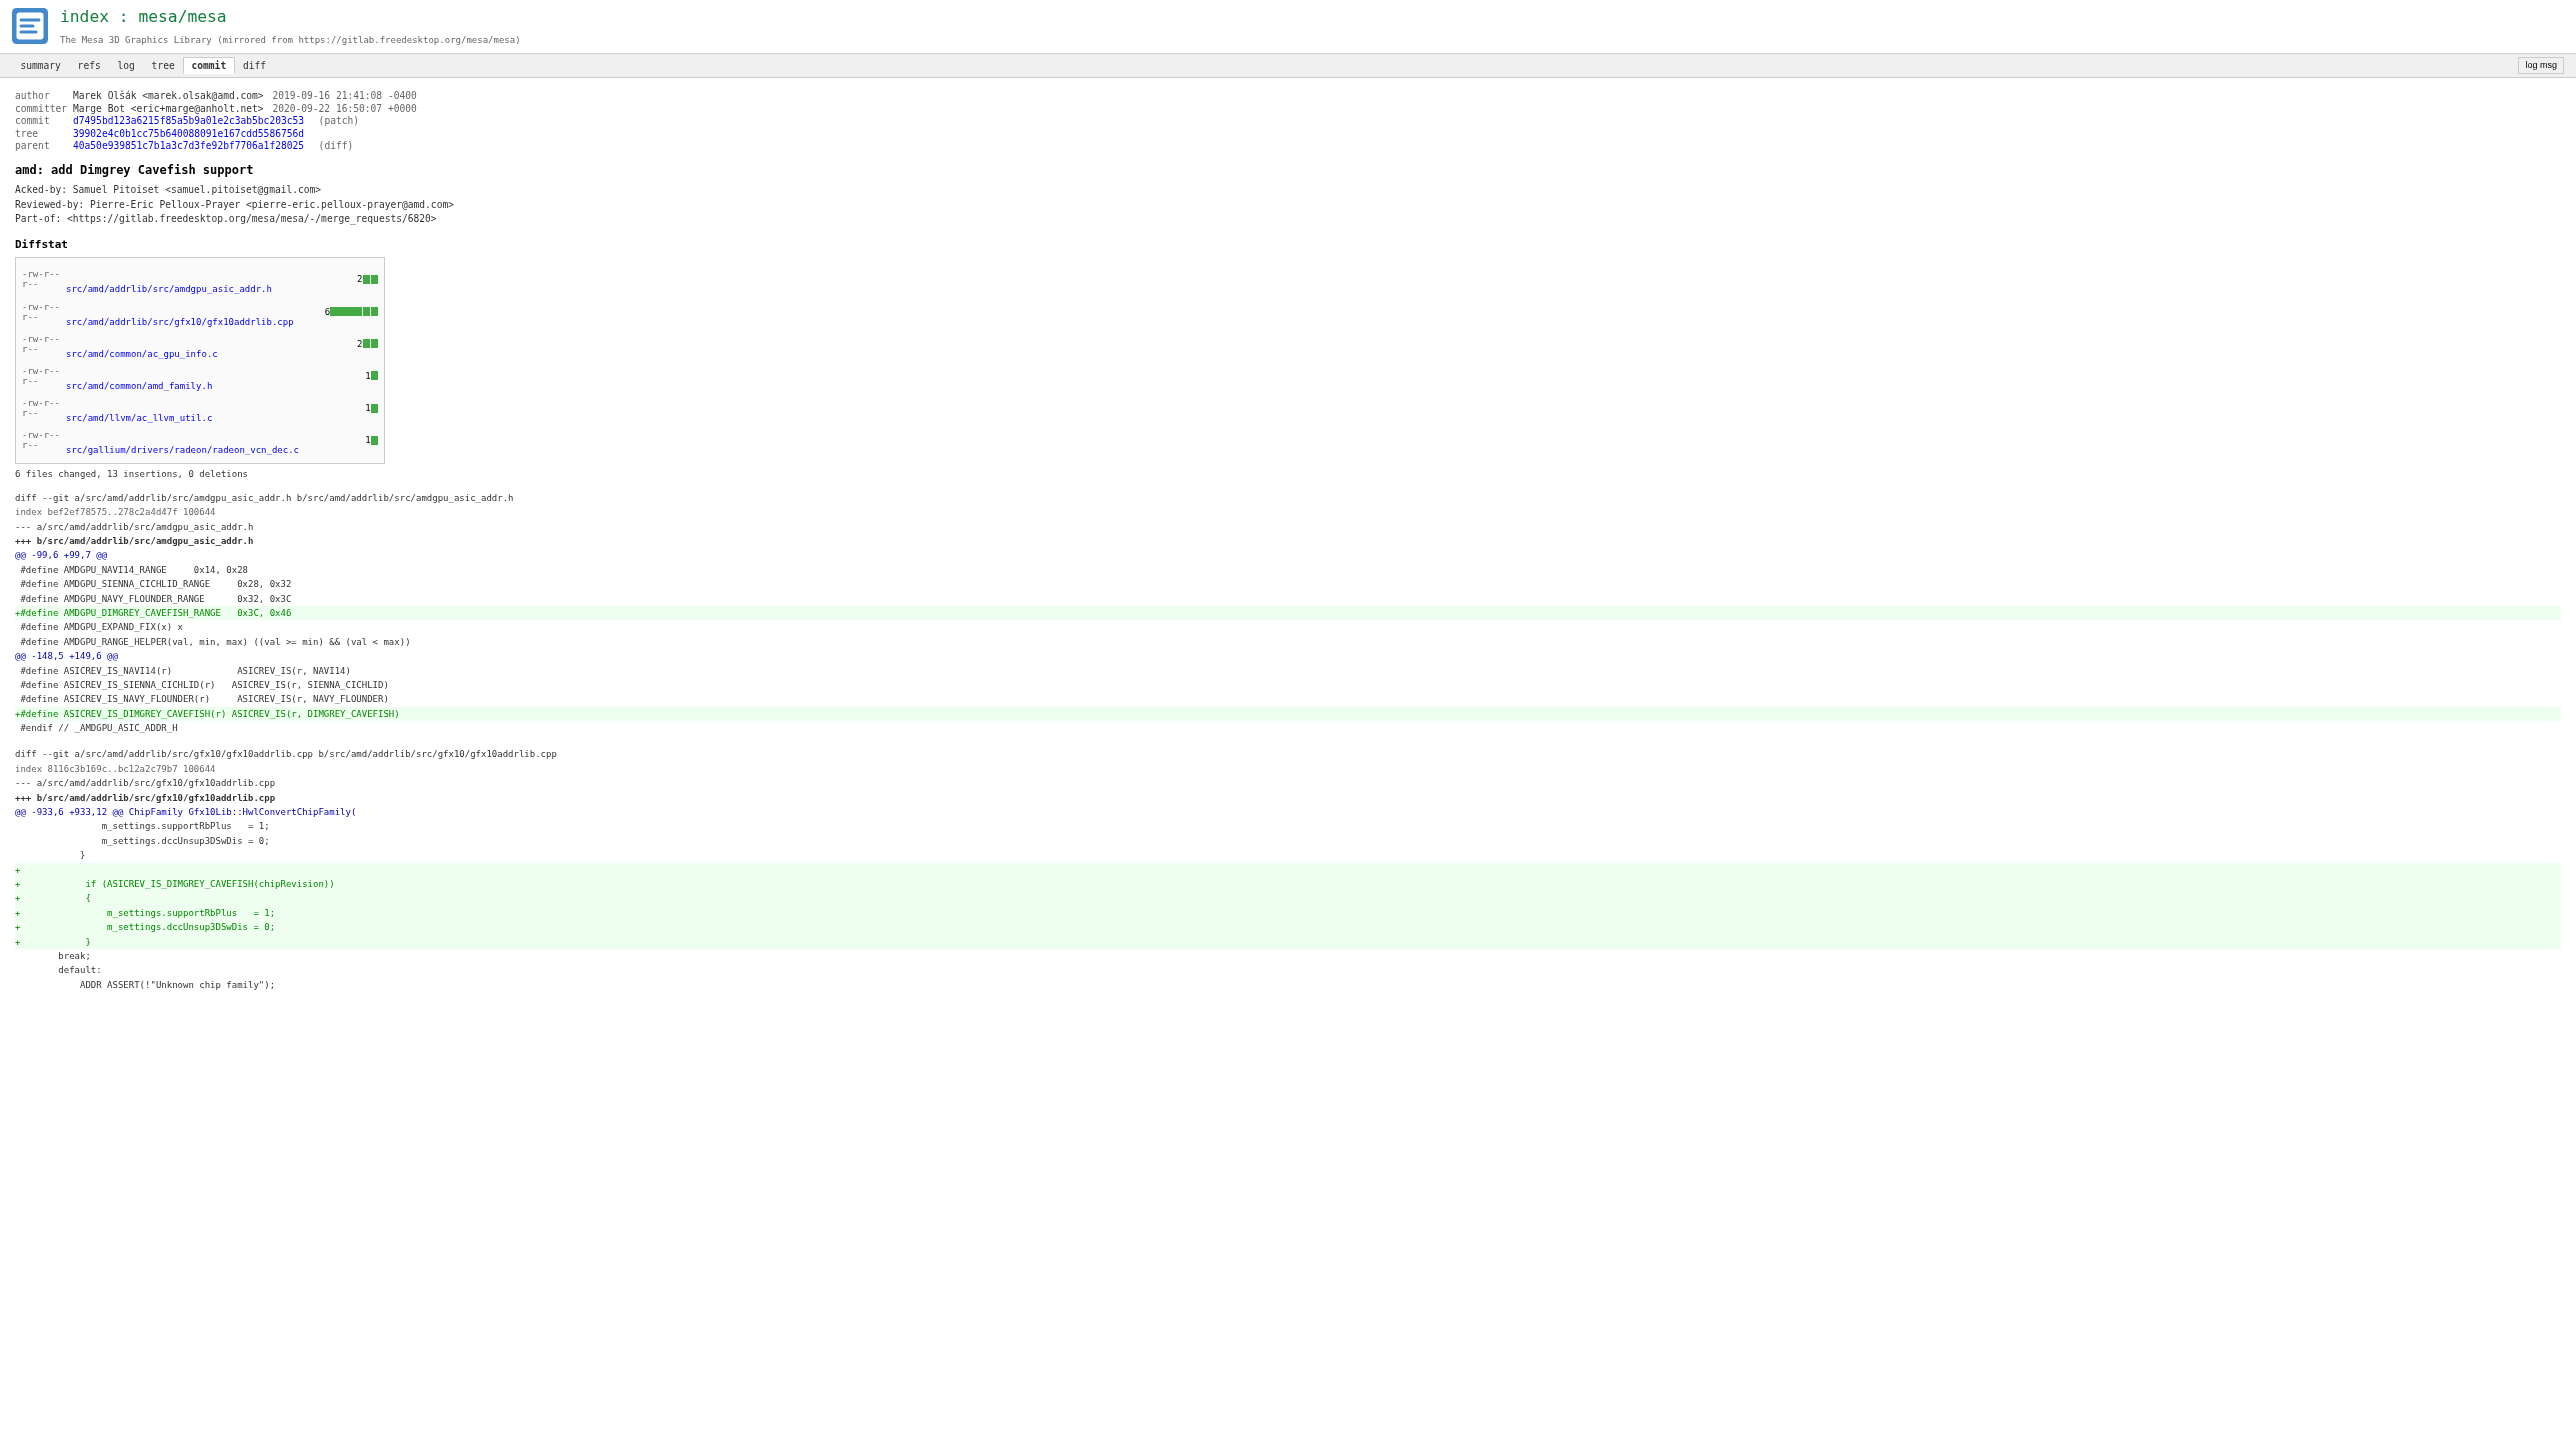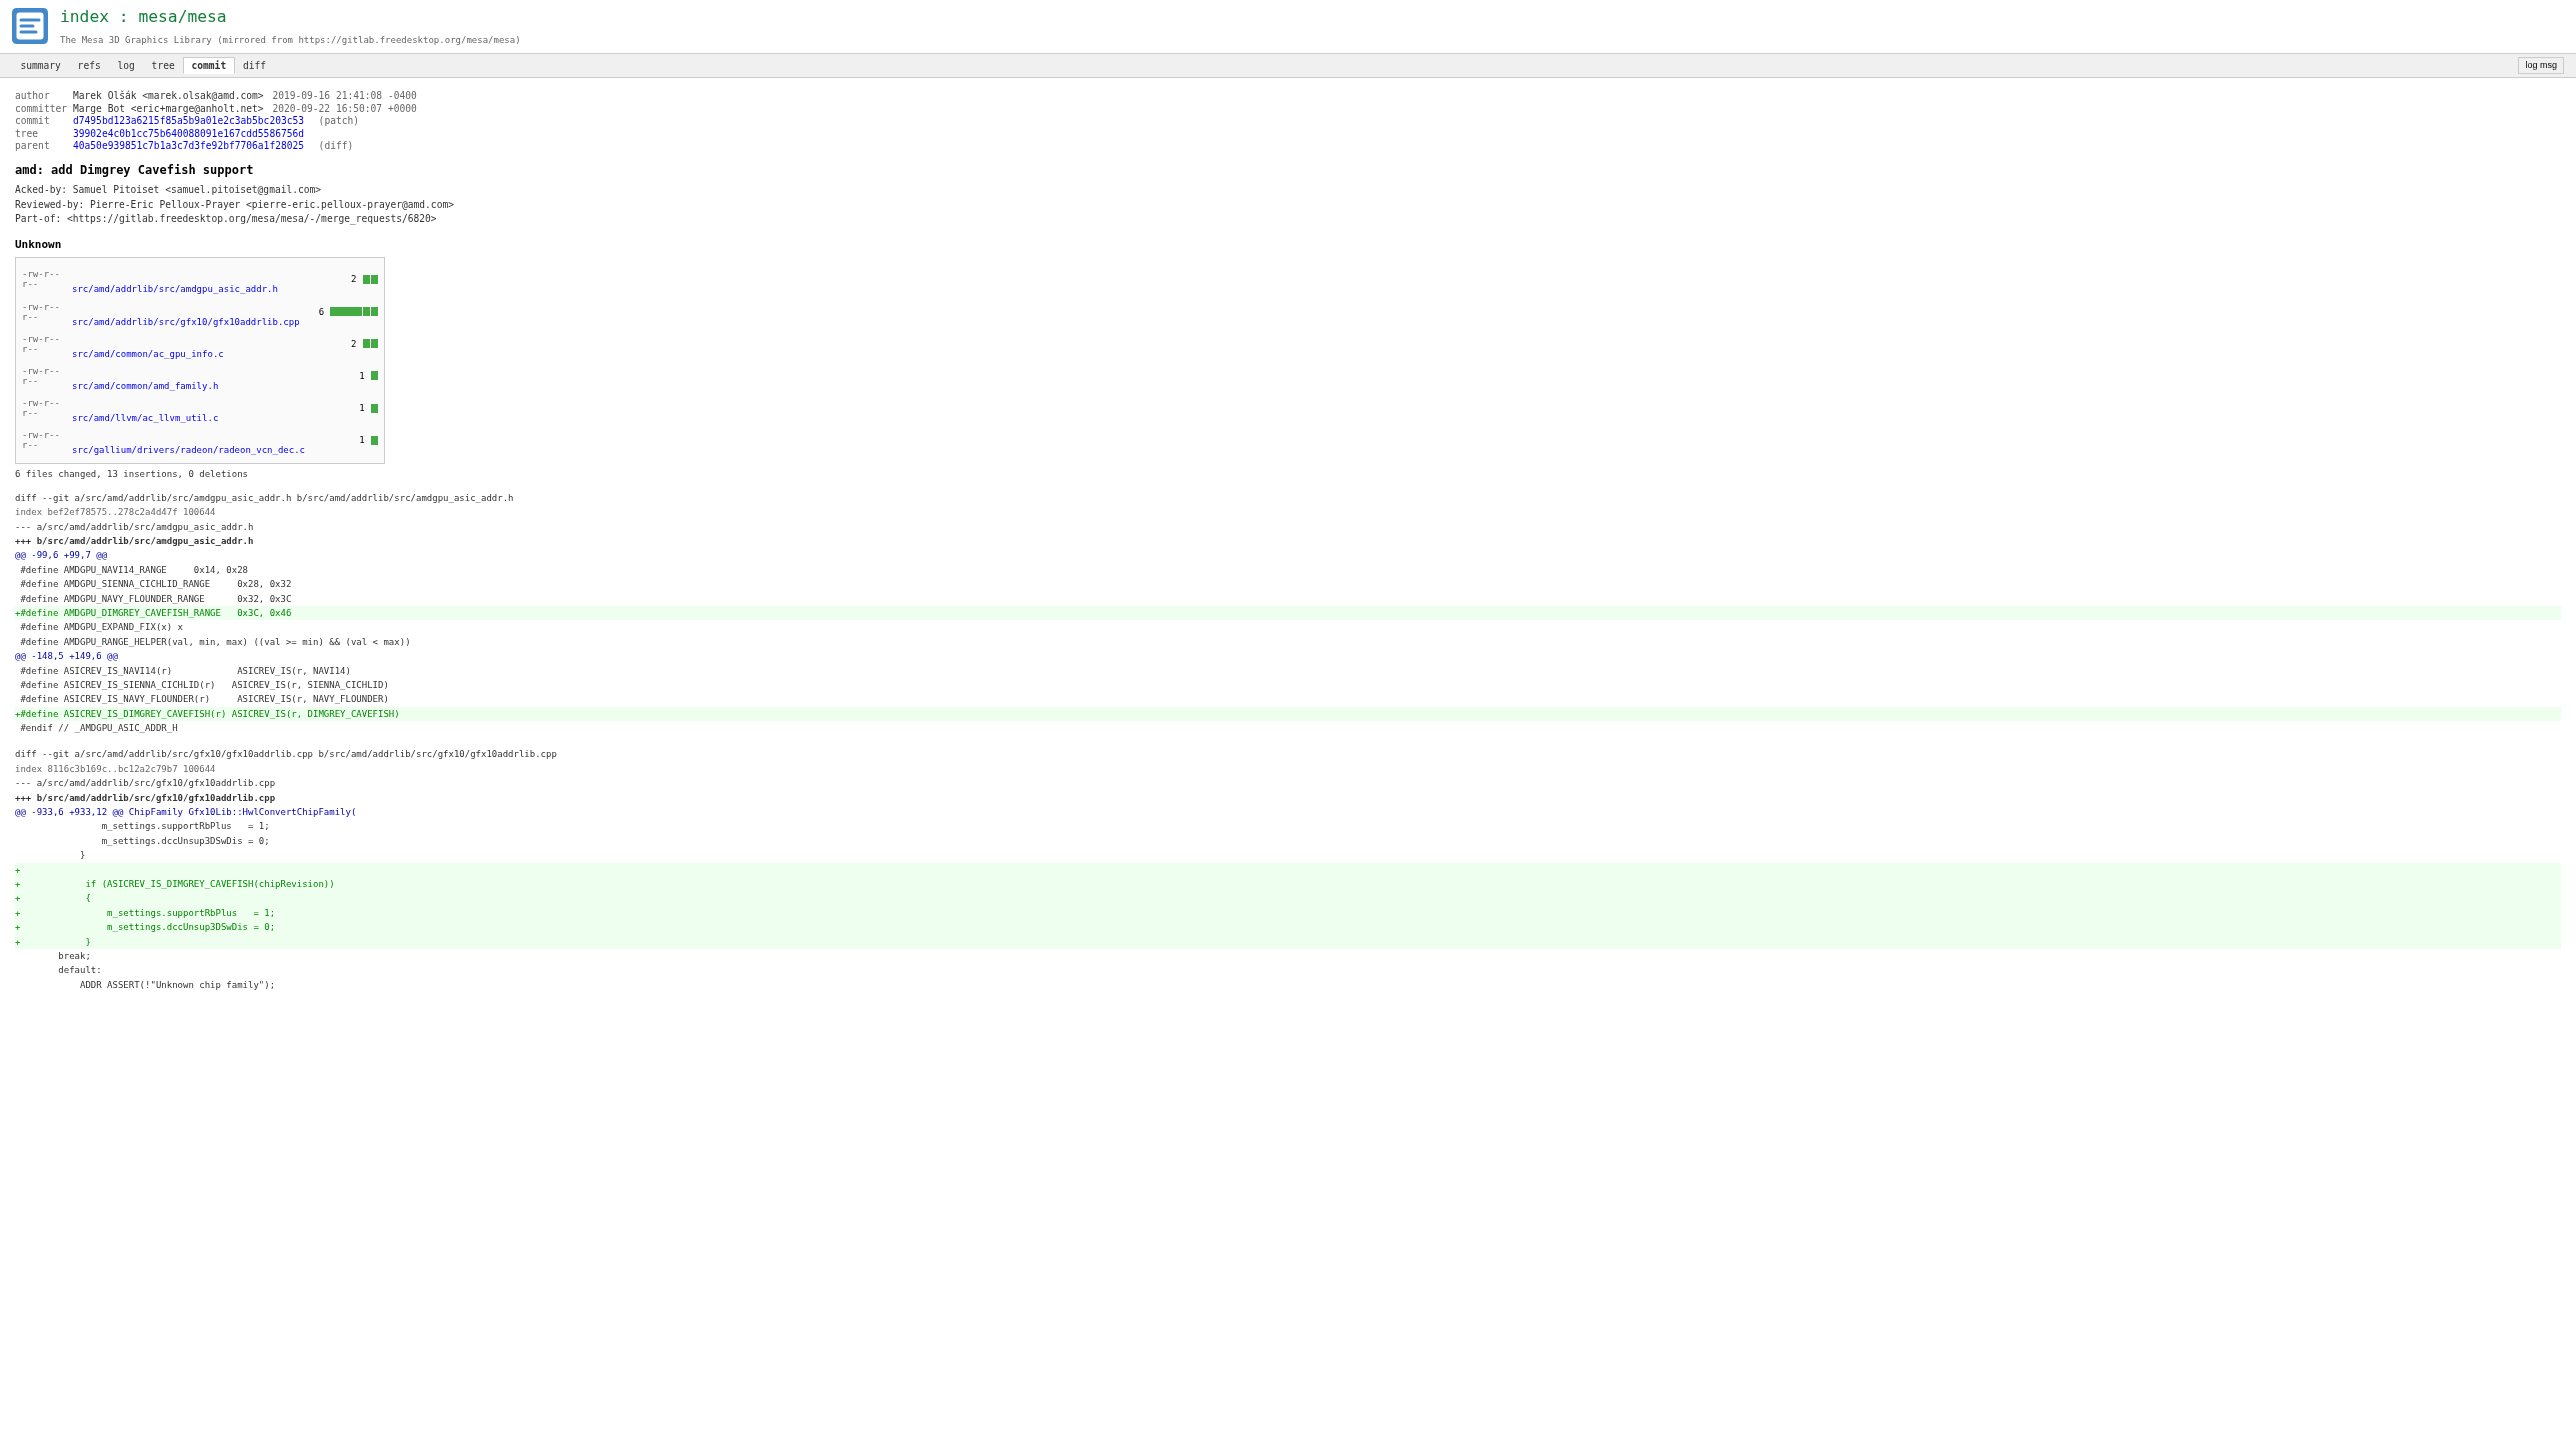--- a/index.html
+++ b/index.html
@@ -26,21 +26,21 @@
     .meta-link { color: #00e; text-decoration: none; }
     .meta-secondary { color: #666; margin-left: 3px; }
 
     .commit-message { margin: 12px 0 6px 0; }
     .commit-title { font-size: 12px; font-weight: bold; margin-bottom: 6px; }
     .commit-body { font-size: 9.6px; white-space: pre; color: #333; line-height: 1.5; }
 
     .diffstat { margin: 12px 0; }
     .diffstat-title { font-size: 11px; font-weight: bold; margin-bottom: 6px; }
     .diffstat-table { border: 0.7px solid #ccc; padding: 6px; background: #fafafa; display: inline-block; min-width: 370px; }
-    .diffstat-row { display: flex; align-items: center; gap: 6px; margin-bottom: 2.2px; font-size: 9px; }
+    .diffstat-row { display: flex; align-items: center; margin-bottom: 2.2px; font-size: 9px; }
     .diffstat-perms { color: #666; width: 44px; }
     .diffstat-file { color: #00e; text-decoration: none; flex: 1; margin-top: 20px; }
     .diffstat-count { width: 15px; text-align: right; }
     .diffstat-bar { display: flex; gap: 0.7px; }
     .diffstat-bar-green { background: #4a4; height: 9px; display: inline-block; }
     .diffstat-summary { margin-top: 4.4px; font-size: 9px; color: #333; }
 
     .diff-content { font-size: 9px; line-height: 1.6; white-space: pre; }
     .diff-header { color: #333; margin-top: 12px; }
     .diff-index { color: #666; }
@@ -120,21 +120,21 @@
   </div>
 
   <div class="commit-message">
     <div class="commit-title">amd: add Dimgrey Cavefish support</div>
     <div class="commit-body">Acked-by: Samuel Pitoiset &lt;samuel.pitoiset@gmail.com&gt;
 Reviewed-by: Pierre-Eric Pelloux-Prayer &lt;pierre-eric.pelloux-prayer@amd.com&gt;
 Part-of: &lt;https://gitlab.freedesktop.org/mesa/mesa/-/merge_requests/6820&gt;</div>
   </div>
 
   <div class="diffstat">
-    <div class="diffstat-title">Unknown</div>
+    <div class="diffstat-title">Diffstat</div>
     <div class="diffstat-table" id="diffstat-container"><div class="diffstat-row">
           <span class="diffstat-perms">-rw-r--r--</span>
           <a class="diffstat-file">src/amd/addrlib/src/amdgpu_asic_addr.h</a>
           <span class="diffstat-count">2</span>
           <span class="diffstat-bar">
             <span class="diffstat-bar-green" style="width: 7.4px;"></span>
             <span class="diffstat-bar-green" style="width: 7.4px;"></span>
           </span>
         </div><div class="diffstat-row">
           <span class="diffstat-perms">-rw-r--r--</span>

